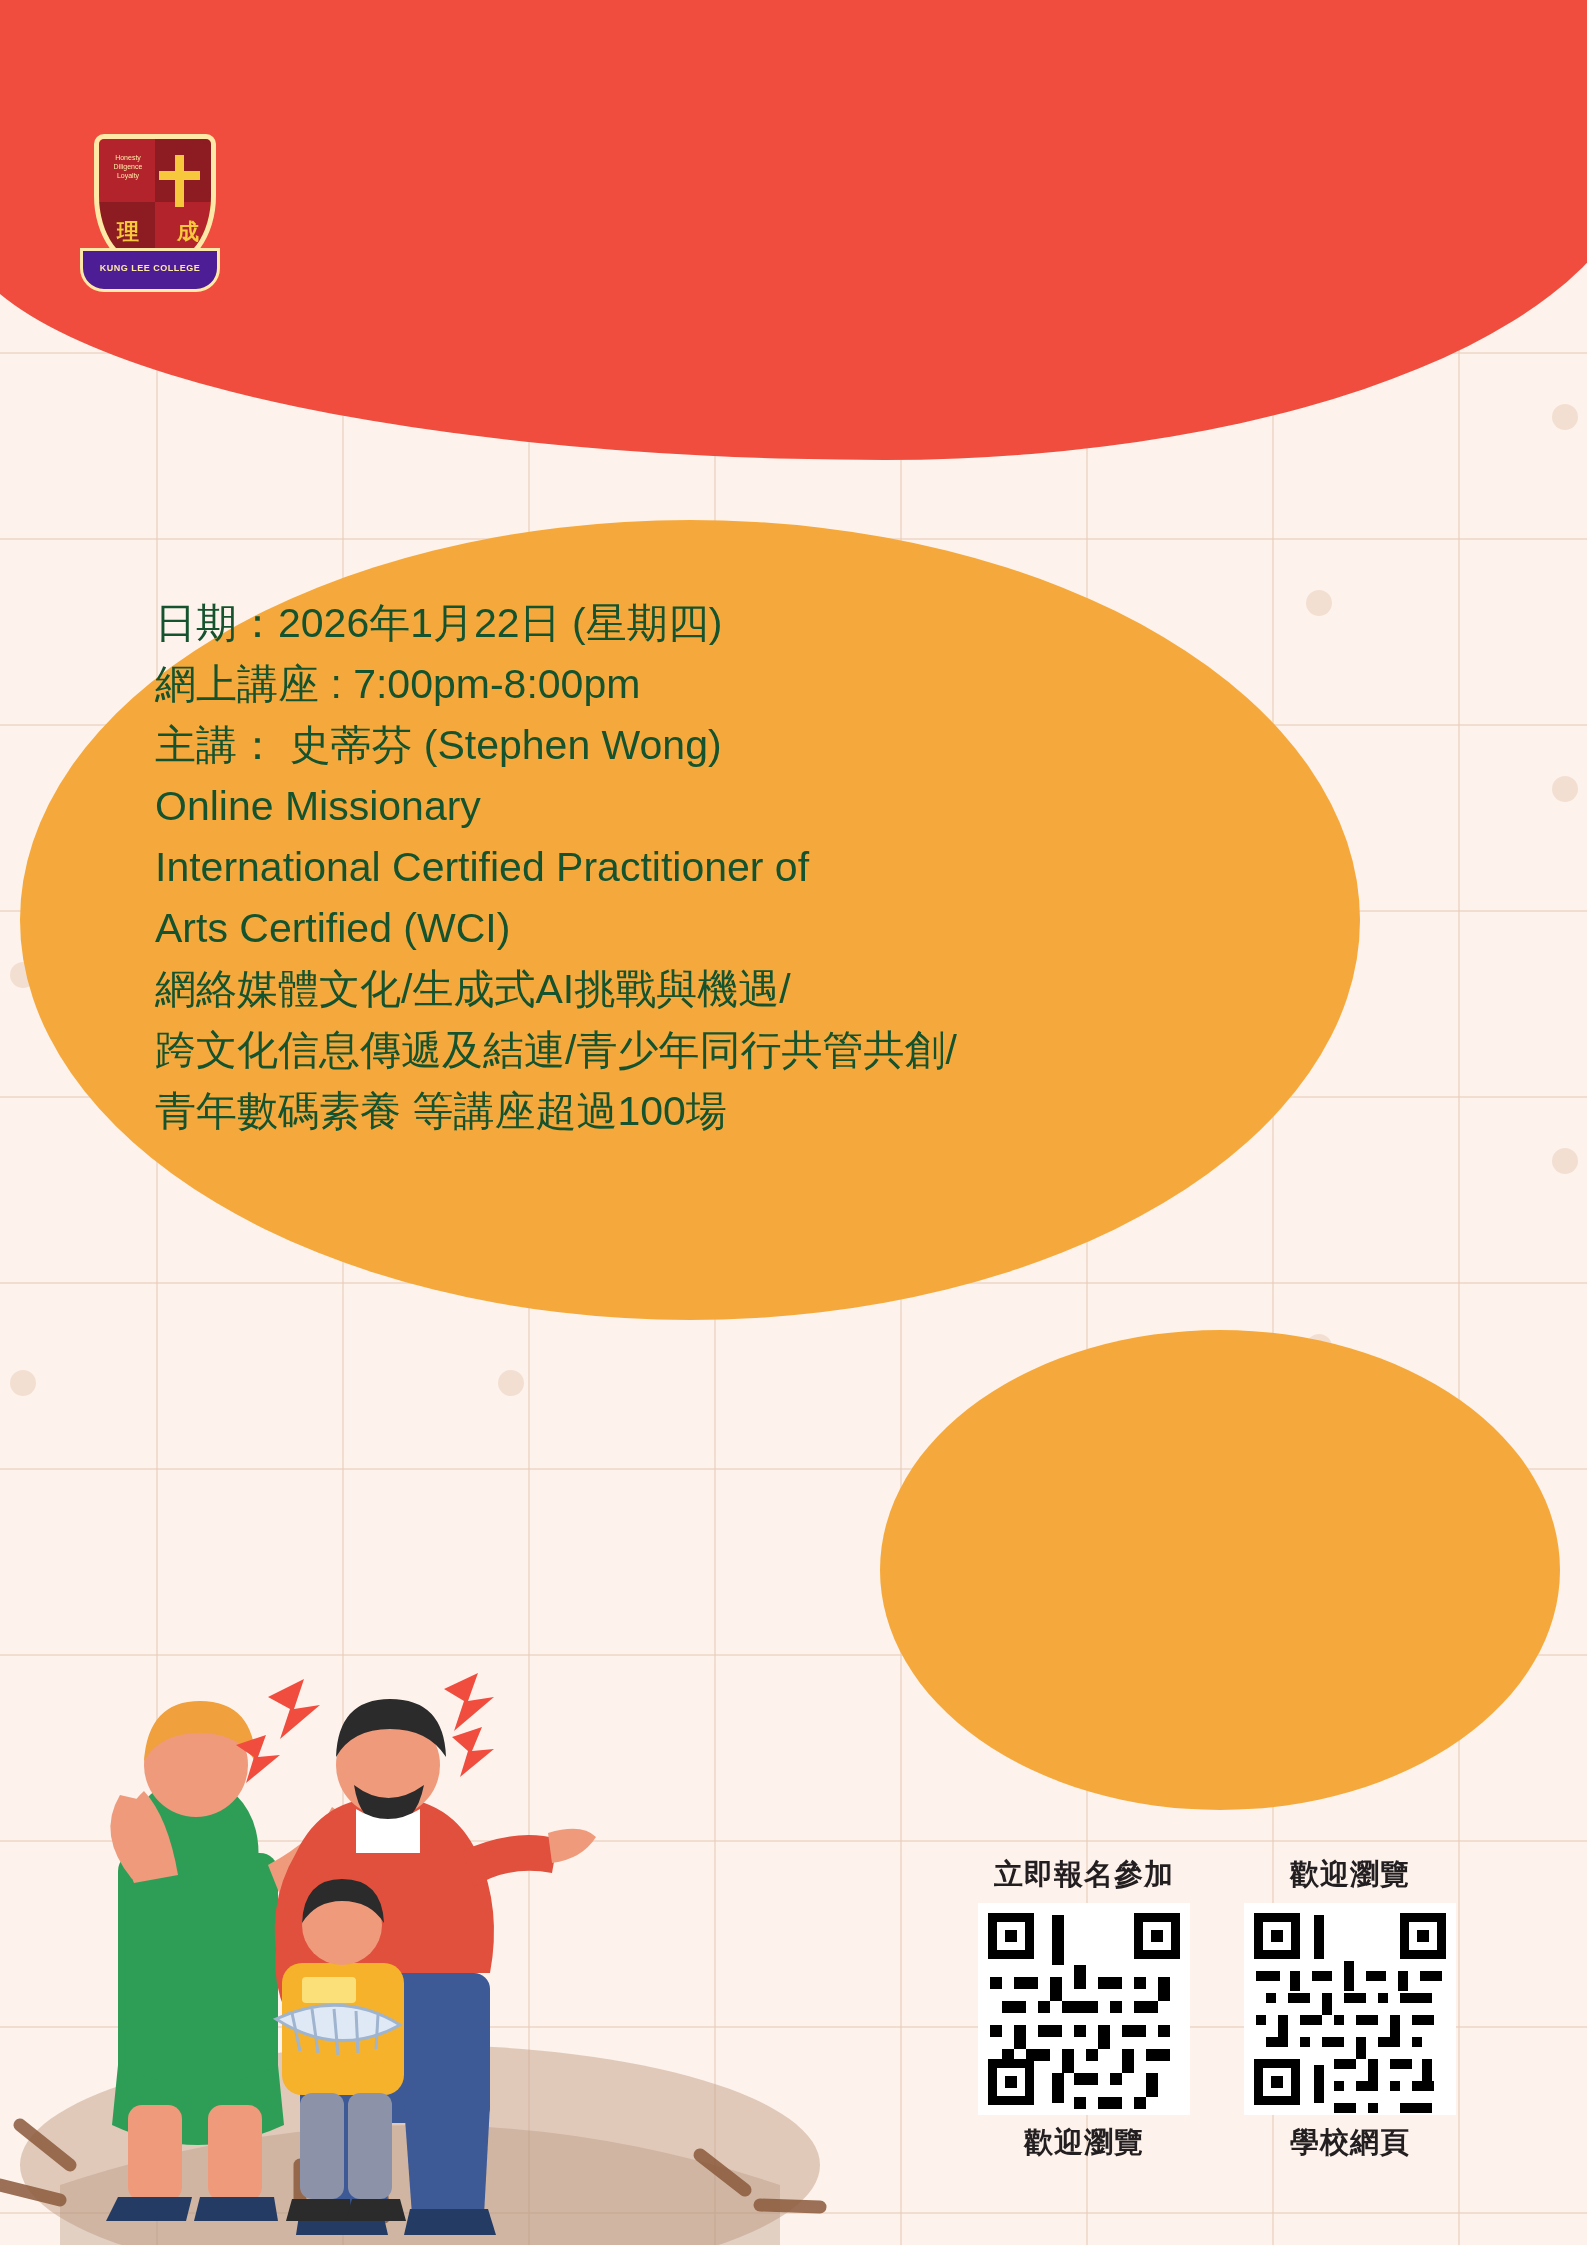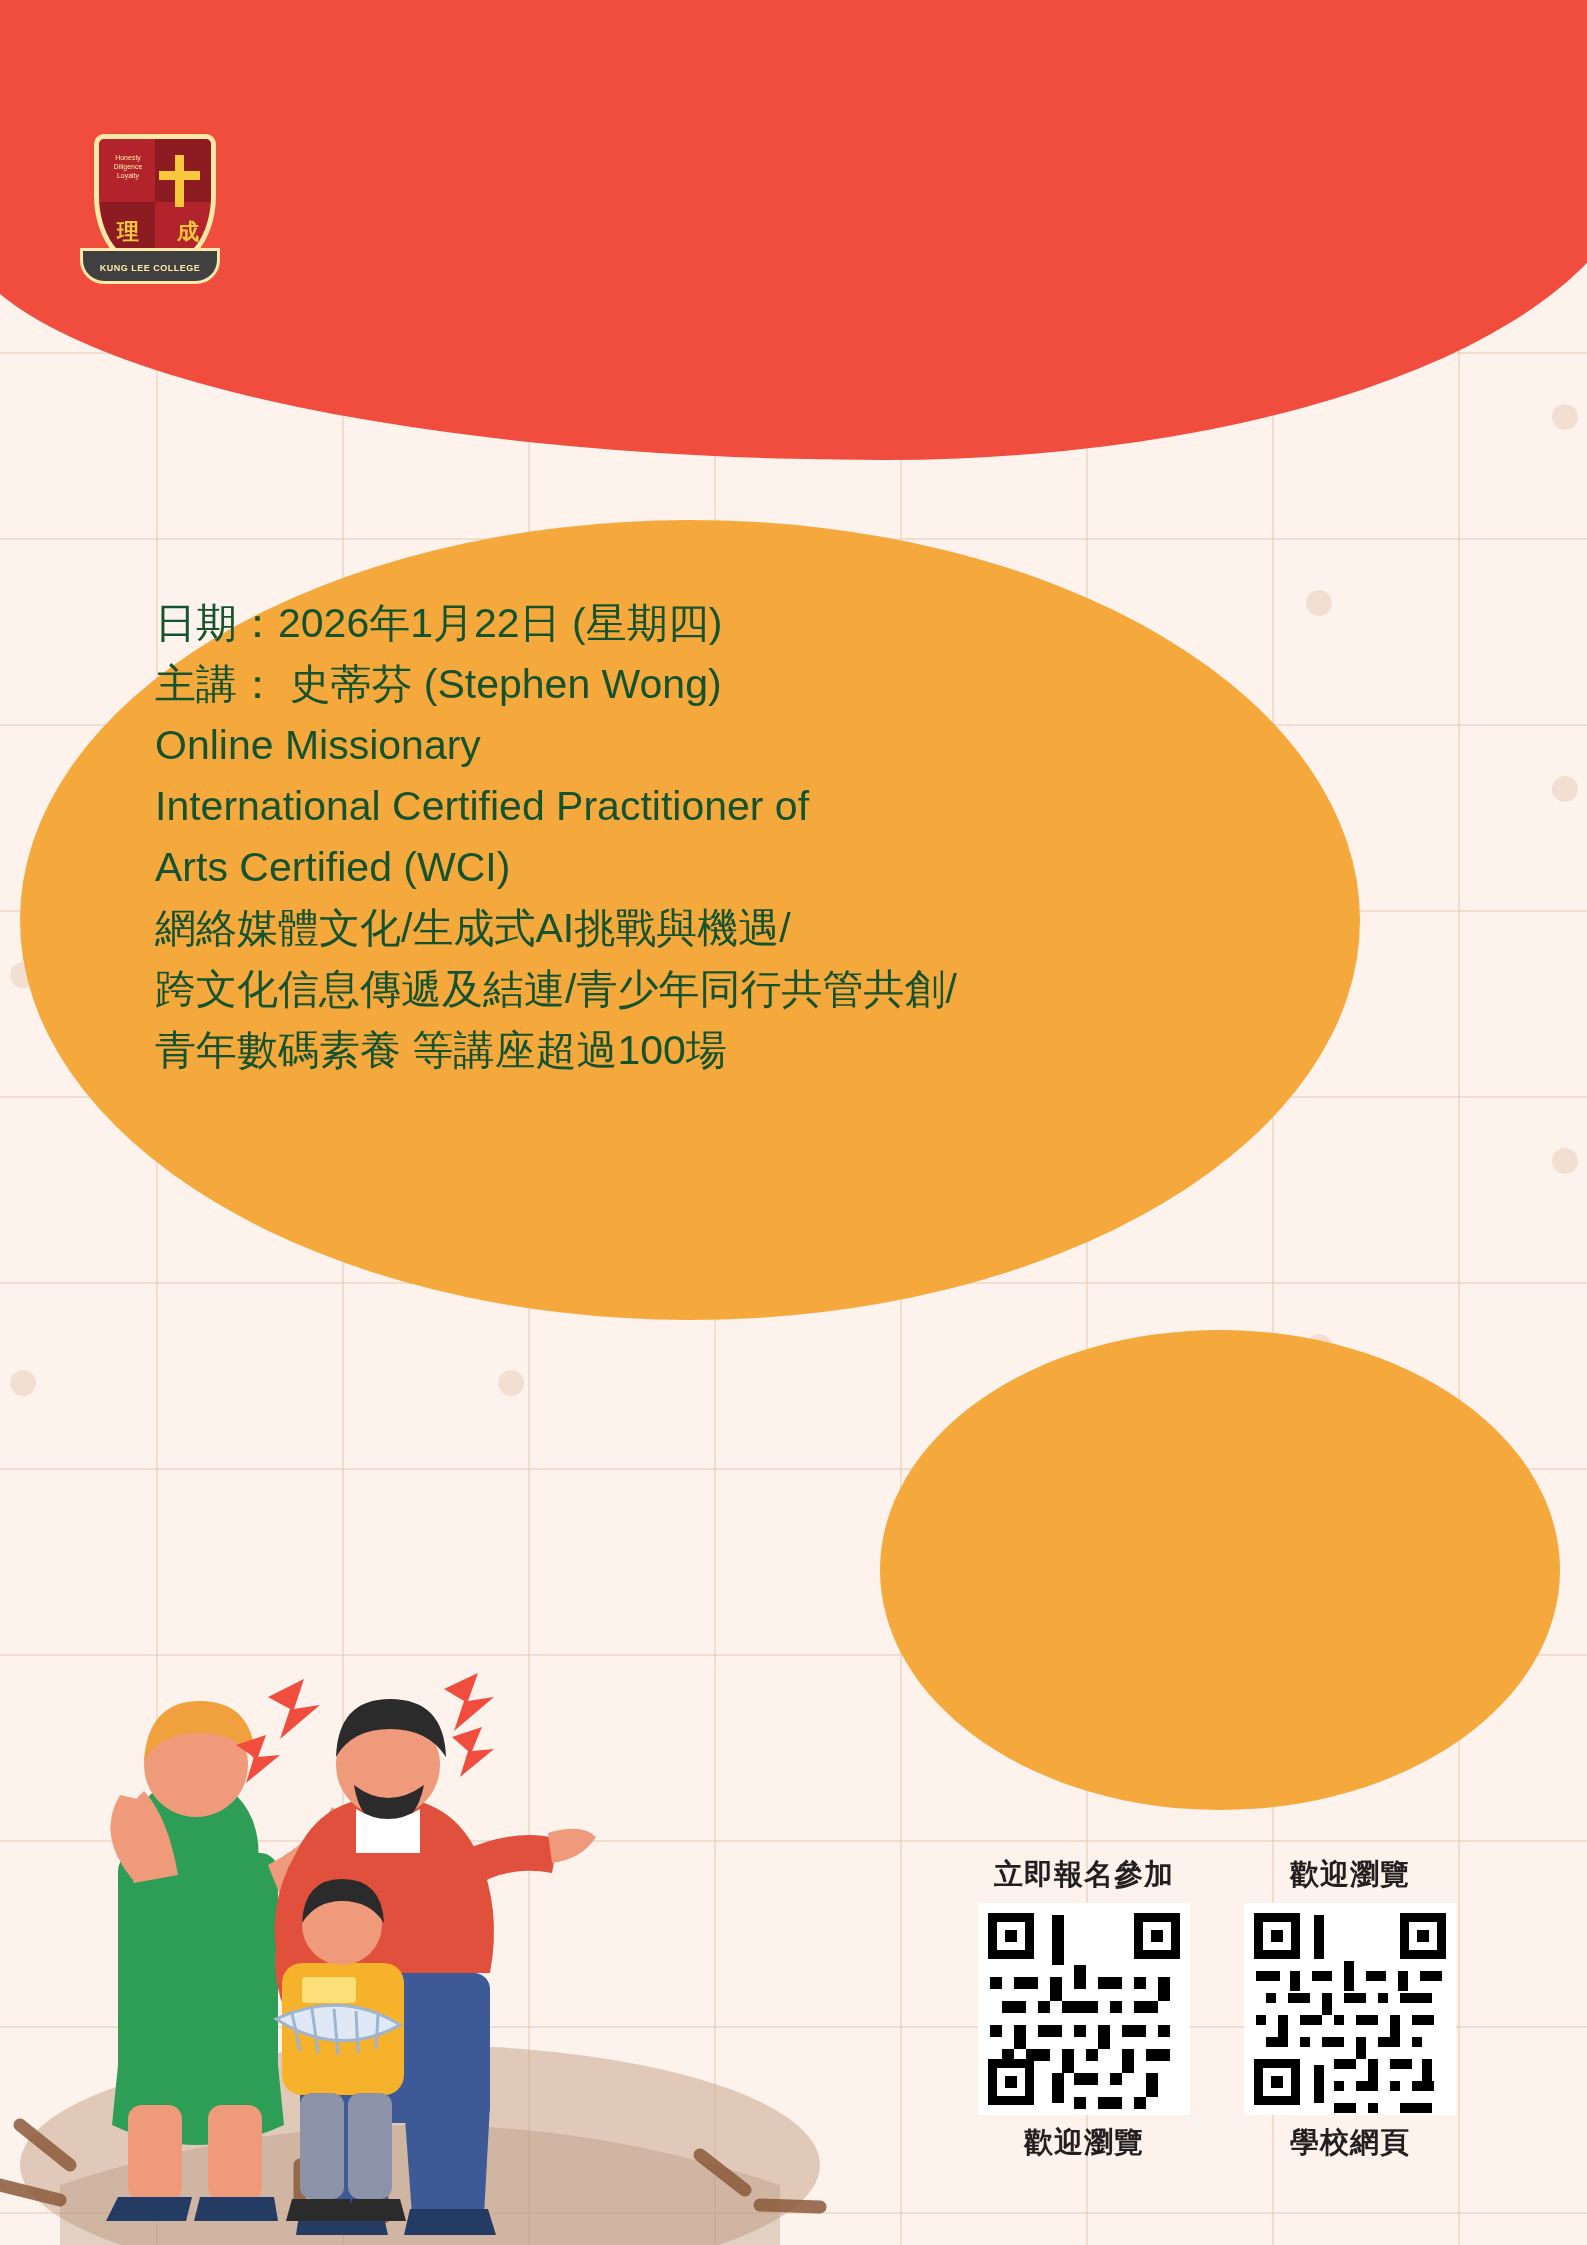--- a/index.html
+++ b/index.html
@@ -113,22 +113,22 @@
     line-height: 22px;
     font-weight: bold;
   }
   .crest .g3 { left: 18px; top: 82px; }
   .crest .g4 { left: 78px; top: 82px; }
   .crest .ribbon {
     position: absolute;
     left: 0;
     top: 118px;
     width: 140px;
-    height: 36px;
-    background: #404040;
+    height: 44px;
+    background: #4c1d95;
     border-radius: 0 0 24px 24px;
     border: 3px solid #ffe9a8;
     box-sizing: border-box;
   }
   .crest .ribbon span {
     position: absolute;
     left: 0;
     right: 0;
     top: 12px;
     text-align: center;
@@ -303,20 +303,21 @@
       <div class="ribbon">
         <span>KUNG LEE COLLEGE</span>
       </div>
     </div>
 
   </div>
 
   <div class="blob-main"></div>
   <div class="blob-main-text">
     <div class="ln">日期：2026年1月22日 (星期四)</div>
+    <div class="ln">網上講座 : 7:00pm-8:00pm</div>
     <div class="ln">主講： 史蒂芬 (Stephen Wong)</div>
     <div class="ln">Online Missionary</div>
     <div class="ln">International Certified Practitioner of</div>
     <div class="ln">Arts Certified (WCI)</div>
     <div class="ln">網絡媒體文化/生成式AI挑戰與機遇/</div>
     <div class="ln">跨文化信息傳遞及結連/青少年同行共管共創/</div>
     <div class="ln">青年數碼素養 等講座超過100場</div>
   </div>
 
   <div class="blob-second"></div>

